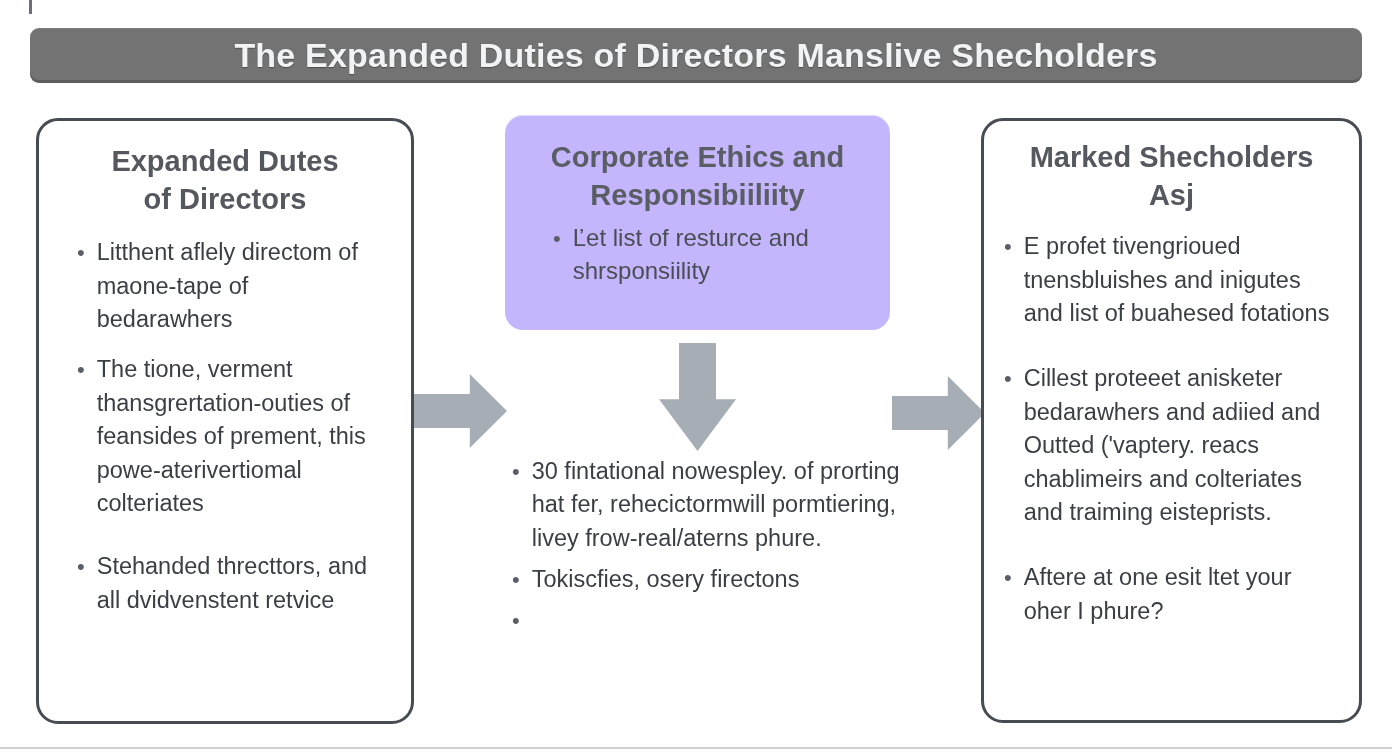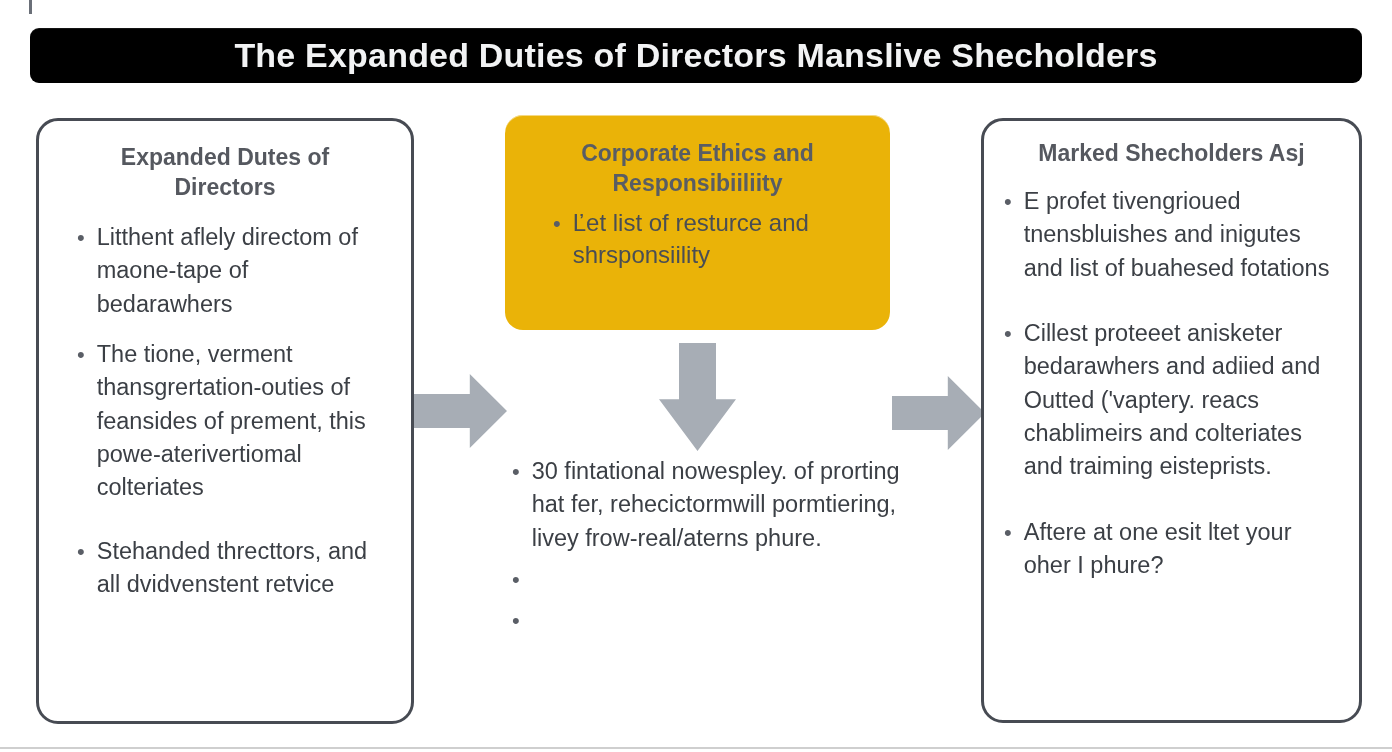--- a/index.html
+++ b/index.html
@@ -3,38 +3,38 @@
 <meta charset="utf-8">
 <style>
   html,body{margin:0;padding:0;background:#fff;}
   .canvas{
     position:relative;width:1392px;height:752px;background:#ffffff;
     font-family:"Liberation Sans","DejaVu Sans",sans-serif;overflow:hidden;
   }
   
   .title-bar{
     position:absolute;left:30px;top:28px;width:1332px;height:55px;
-    background:#000000;border-radius:9px;
+    background:#737373;border-radius:9px;
     display:flex;align-items:center;justify-content:center;
     box-shadow:inset 0 -3px 0 rgba(0,0,0,0.18), inset 0 1px 0 rgba(255,255,255,0.08);
   }
   .title-bar .title-text{
     color:#f2f3f4;font-size:34px;font-weight:bold;letter-spacing:0.2px;
     text-shadow:0 1px 1px rgba(0,0,0,0.35);white-space:nowrap;
   }
   
   .outline-box{
     position:absolute;top:118px;height:606px;background:#fff;
     border:3px solid #474b53;border-radius:22px;box-sizing:border-box;
   }
   .box-left{left:36px;width:378px;}
   .box-right{left:981px;width:381px;height:605px;}
   .box-heading{
     margin:22px auto 6px auto;text-align:center;
-    font-size:23px;font-weight:bold;color:#55585f;line-height:1.3;
+    font-size:29px;font-weight:bold;color:#55585f;line-height:1.3;
   }
   .box-left .box-heading{width:260px;}
   .box-right .box-heading{width:310px;margin-top:18px;}
   
   .bullets{padding:0;margin:0;list-style:none;}
   .bullet{
     display:flex;align-items:flex-start;
     font-size:23.5px;color:#3b3f45;line-height:1.42;
   }
   .bullet .marker{
@@ -42,21 +42,21 @@
   }
   .box-left .bullets{padding:12px 26px 0 38px;}
   .box-left .bullet{margin-bottom:17px;}
   .box-left .bullet.gap-large{margin-top:30px;}
   .box-right .bullets{padding:10px 18px 0 20px;}
   .box-right .bullet{margin-bottom:23px;}
   .box-right .bullet.gap-large{margin-top:32px;}
   
   .mid-box{
     position:absolute;left:505px;top:115px;width:385px;height:215px;
-    background:#eab308;border-radius:18px;
+    background:#c4b5fd;border-radius:18px;
     box-shadow:inset 0 1px 0 rgba(255,255,255,0.5);
   }
   .mid-box .box-heading{width:310px;color:#595d64;margin-top:24px;}
   .mid-box .bullet{
     font-size:24px;color:#4a4e54;margin:8px 20px 0 48px;line-height:1.35;
   }
   .mid-bullets{
     position:absolute;left:512px;top:455px;width:415px;
   }
   .mid-bullets .bullet{margin-bottom:8px;font-size:23.5px;}
@@ -116,20 +116,21 @@
   <div class="arrow-down"></div>
   <div class="arrow-right arrow-2"></div>
 
   <ul class="bullets mid-bullets">
     <li class="bullet">
       <span class="marker">•</span>
       <span>30 fintational nowespley. of prorting hat fer, rehecictormwill pormtiering, livey frow-real/aterns phure.</span>
     </li>
     <li class="bullet">
       <span class="marker">•</span>
+      <span>Tokiscfies, osery firectons</span>
     </li>
     <li class="bullet">
       <span class="marker">•</span>
     </li>
   </ul>
 
   <div class="outline-box box-right">
     <div class="box-heading">Marked Shecholders Asj</div>
     <ul class="bullets">
       <li class="bullet">

